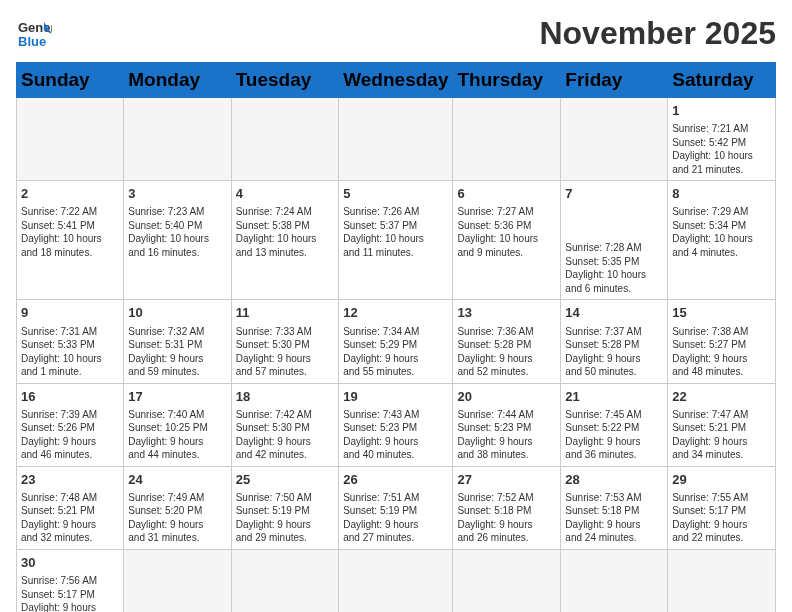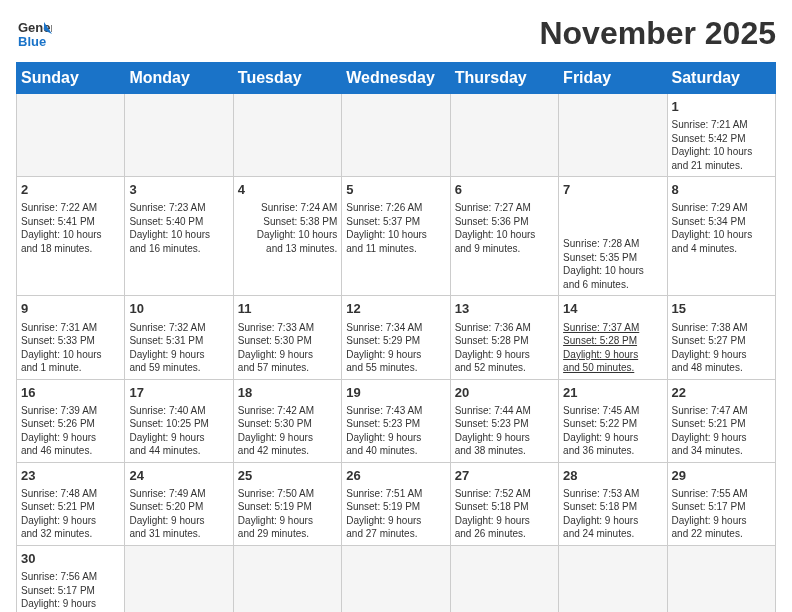--- a/index.html
+++ b/index.html
@@ -38,24 +38,24 @@
       font-size: 14px;
       color: #555;
     }
     table {
       width: 100%;
       border-collapse: collapse;
       font-size: 11px;
     }
     thead tr th {
       background: #1a73c8;
-      color: #ffffff;
+      color: #000000;
       padding: 6px 4px;
       text-align: left;
-      font-size: 16px;
+      font-size: 19px;
       font-weight: bold;
       border: 1px solid #1a73c8;
     }
     tbody tr td {
       border: 1px solid #ccc;
       vertical-align: top;
       padding: 4px;
       width: calc(100%/7);
       min-height: 70px;
       color: #333;
@@ -134,21 +134,21 @@
         </td>
         <td>
           <span class="day-num">3</span>
           <div class="day-info" style="white-space: pre-line;">Sunrise: 7:23 AM
 Sunset: 5:40 PM
 Daylight: 10 hours
 and 16 minutes.</div>
         </td>
         <td>
           <span class="day-num">4</span>
-          <div class="day-info" style="white-space: pre-line; text-align: right;">Sunrise: 7:24 AM
+          <div class="day-info" style="white-space: pre-line;">Sunrise: 7:24 AM
 Sunset: 5:38 PM
 Daylight: 10 hours
 and 13 minutes.</div>
         </td>
         <td>
           <span class="day-num">5</span>
           <div class="day-info" style="white-space: pre-line;">Sunrise: 7:26 AM
 Sunset: 5:37 PM
 Daylight: 10 hours
 and 11 minutes.</div>
@@ -206,21 +206,21 @@
         </td>
         <td>
           <span class="day-num">13</span>
           <div class="day-info" style="white-space: pre-line;">Sunrise: 7:36 AM
 Sunset: 5:28 PM
 Daylight: 9 hours
 and 52 minutes.</div>
         </td>
         <td>
           <span class="day-num">14</span>
-          <div class="day-info" style="white-space: pre-line; text-decoration: underline;">Sunrise: 7:37 AM
+          <div class="day-info" style="white-space: pre-line;">Sunrise: 7:37 AM
 Sunset: 5:28 PM
 Daylight: 9 hours
 and 50 minutes.</div>
         </td>
         <td>
           <span class="day-num">15</span>
           <div class="day-info" style="white-space: pre-line;">Sunrise: 7:38 AM
 Sunset: 5:27 PM
 Daylight: 9 hours
 and 48 minutes.</div>

